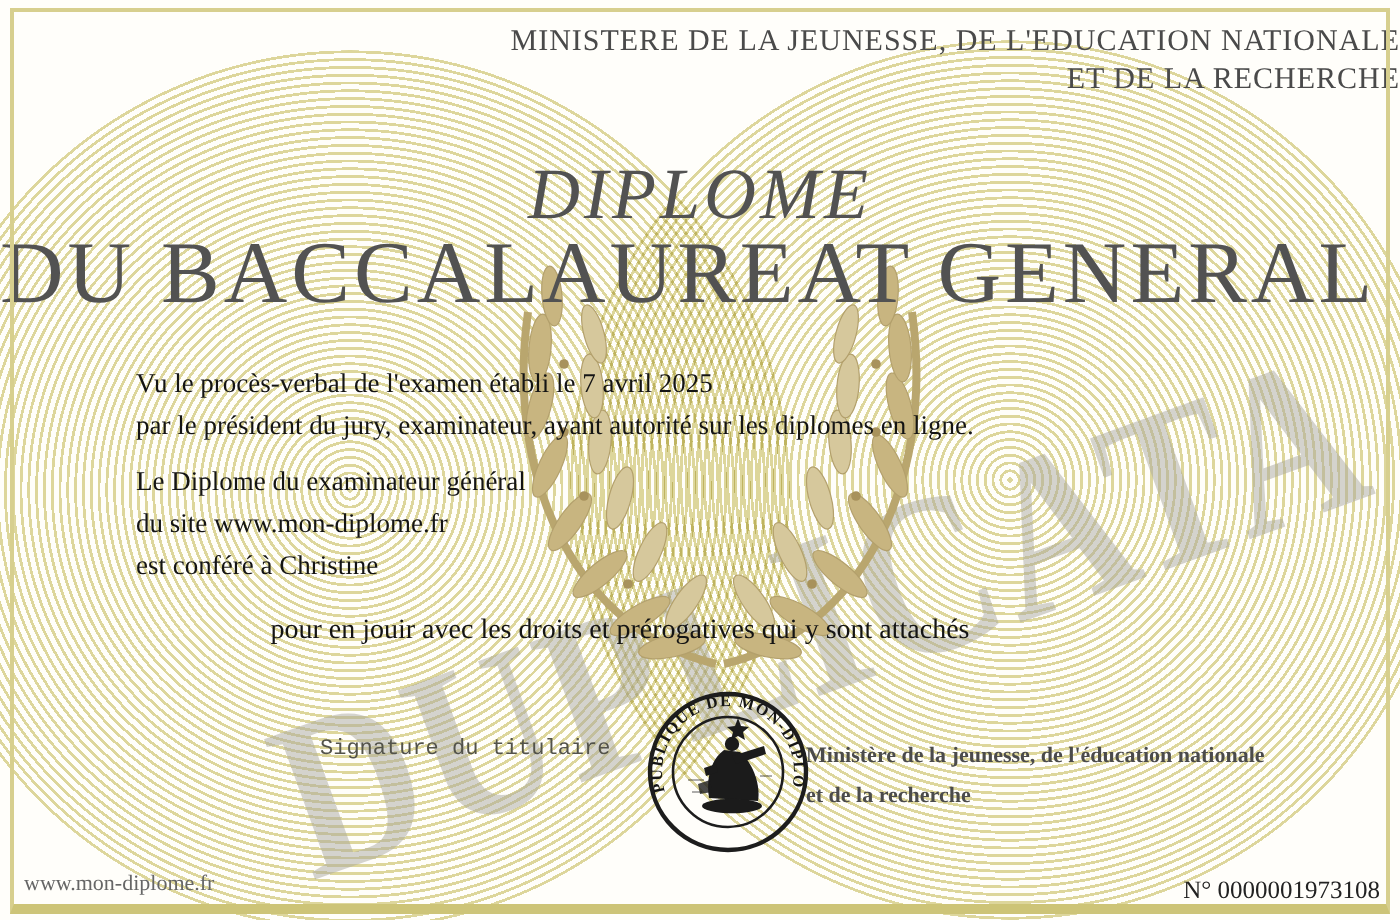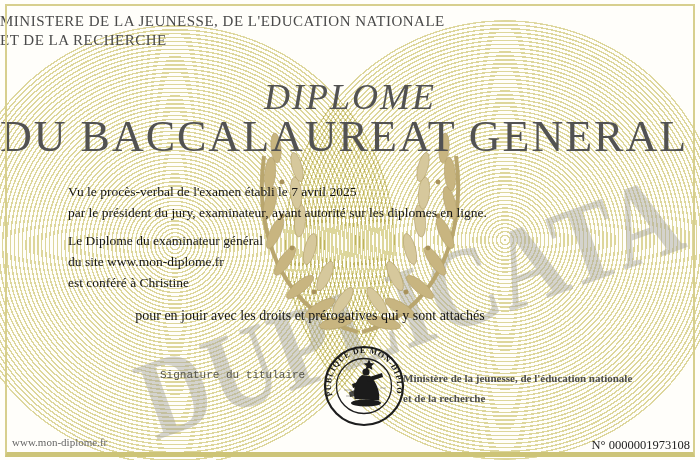--- a/index.html
+++ b/index.html
@@ -17,21 +17,21 @@
   .frame{position:absolute;left:5px;top:4px;right:5px;bottom:3px;
     border:2px solid #d7cf8e;border-bottom:5px solid #cdc477;pointer-events:none;z-index:6;}
 
   .watermark{position:absolute;left:110px;top:252px;width:600px;text-align:center;
     font-size:95px;font-weight:bold;letter-spacing:2px;color:rgba(170,167,159,0.5);
     transform:rotate(-20deg) scaleY(1.2);transform-origin:center;z-index:1;white-space:nowrap;}
 
   .wreath{position:absolute;left:230px;top:130px;z-index:2;}
 
   .txt{position:absolute;z-index:3;}
-  .header{left:0;top:12px;width:700px;text-align:left;font-size:15px;line-height:19px;
+  .header{left:0;top:12px;width:700px;text-align:right;font-size:15px;line-height:19px;
     letter-spacing:0.5px;color:#4a4a4a;}
   .title1{left:0;top:76px;width:700px;text-align:center;font-size:36px;letter-spacing:2px;color:#525252;font-style:italic;}
   .title2{left:0;top:111px;width:700px;text-align:left;font-size:44px;letter-spacing:2px;color:#525252;}
   .bodyline{left:68px;font-size:13.5px;color:#141414;white-space:nowrap;}
   .rights{left:0;top:308px;width:620px;text-align:center;font-size:14px;color:#141414;}
   .small{font-size:11px;color:#53534a;}
   .signature{left:160px;top:369px;font-family:Liberation Mono, monospace;}
   .ministry{left:403px;top:368px;line-height:20px;color:#4b4b4b;z-index:5;font-weight:bold;}
   .website{left:12px;top:436px;font-size:11px;color:#666;}
   .serial{right:10px;top:438px;font-size:12.5px;color:#222;text-align:right;}

